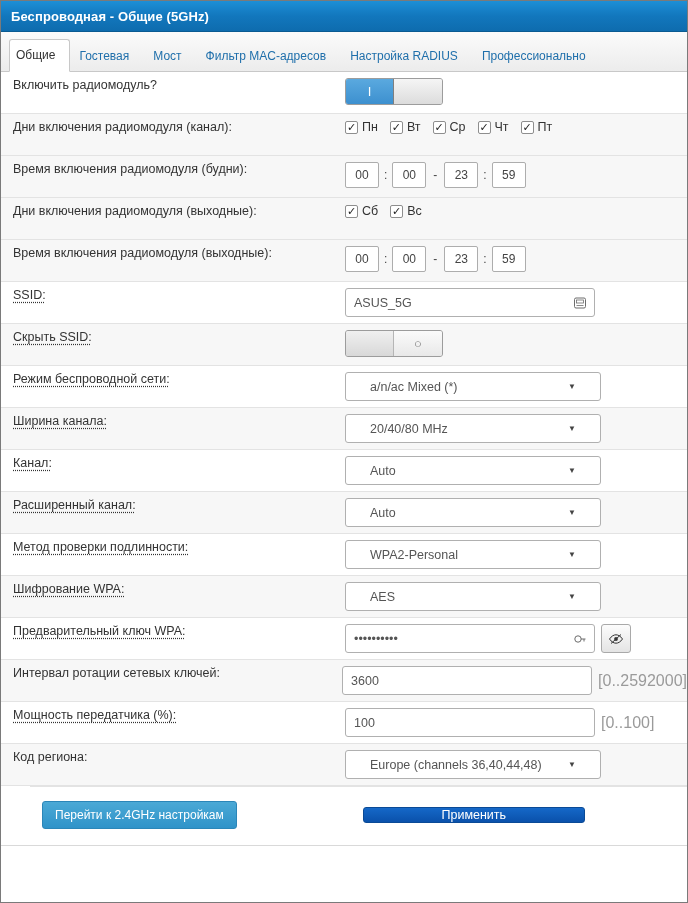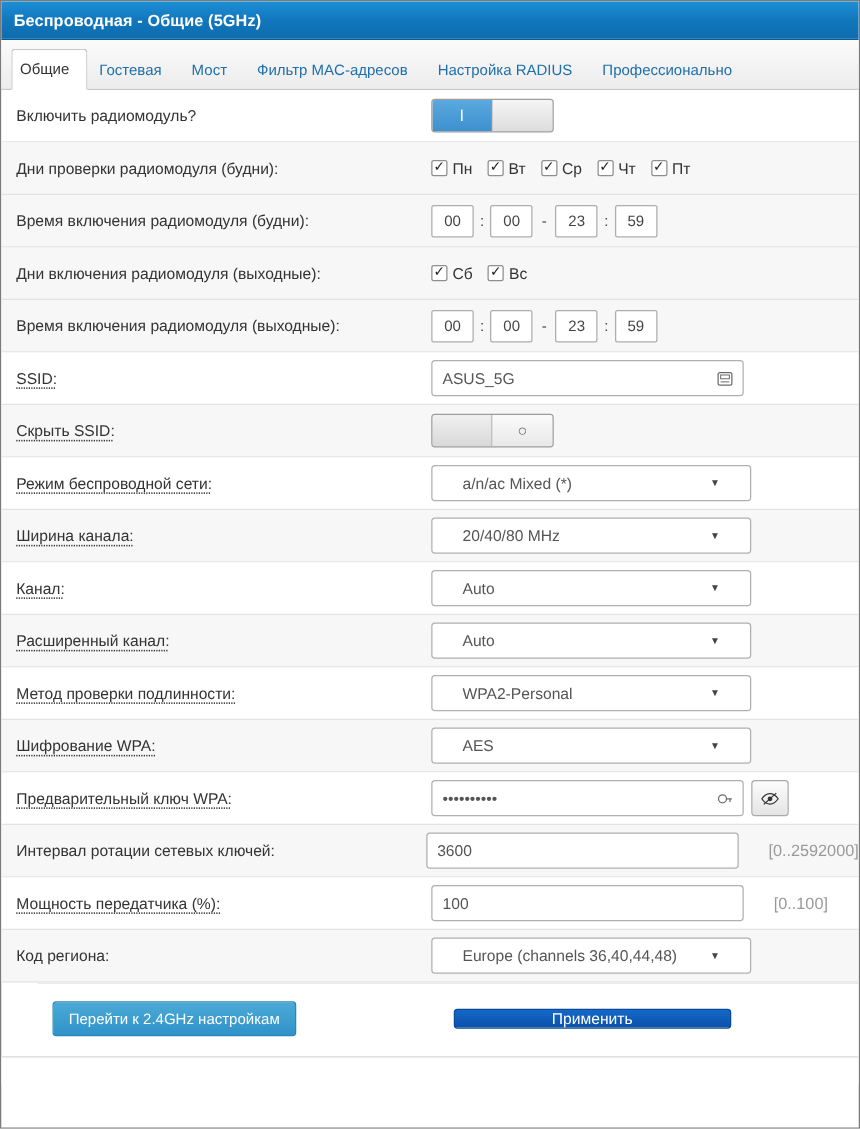--- a/index.html
+++ b/index.html
@@ -59,21 +59,21 @@
     color: #333333;
     border-radius: 3px 3px 0 0;
   }
   
   .form {
     flex: 1;
     overflow: hidden;
   }
   .row {
     display: flex;
-    align-items: center;
+    align-items: flex-start;
     min-height: 42px;
     padding: 6px 0 6px 12px;
     border-bottom: 1px solid #e3e3e3;
   }
   .row.alt { background: #f7f7f7; }
   .row.plain { background: #ffffff; }
   .label {
     width: 332px;
     font-size: 12.5px;
     color: #333333;
@@ -174,22 +174,22 @@
   .eye-btn {
     width: 30px; height: 29px;
     margin-left: 6px;
     border: 1px solid #a9a9a9;
     border-radius: 3px;
     background: linear-gradient(to bottom, #fcfcfc 0%, #e4e4e4 100%);
     display: flex; align-items: center; justify-content: center;
     cursor: pointer;
   }
   .hint {
-    margin-left: 24px;
-    font-size: 13px;
+    margin-left: 6px;
+    font-size: 16px;
     color: #9a9a9a;
   }
   
   .select {
     height: 29px;
     border: 1px solid #b0b0b0;
     border-radius: 3px;
     background: #ffffff;
     font-size: 12.5px;
     color: #555555;
@@ -267,21 +267,21 @@
       <div class="label">Включить радиомодуль?</div>
       <div class="control">
         <div class="toggle on">
           <div class="knob left">I</div>
           <div class="knob right"></div>
         </div>
       </div>
     </div>
 
     <div class="row alt">
-      <div class="label">Дни проверки радиомодуля (будни):</div>
+      <div class="label">Дни включения радиомодуля (канал):</div>
       <div class="control checkgroup">
         <label class="checkitem">
             <span class="cb">✓</span>
             <span>Пн</span>
           </label>
         <label class="checkitem">
             <span class="cb">✓</span>
             <span>Вт</span>
           </label>
         <label class="checkitem">

